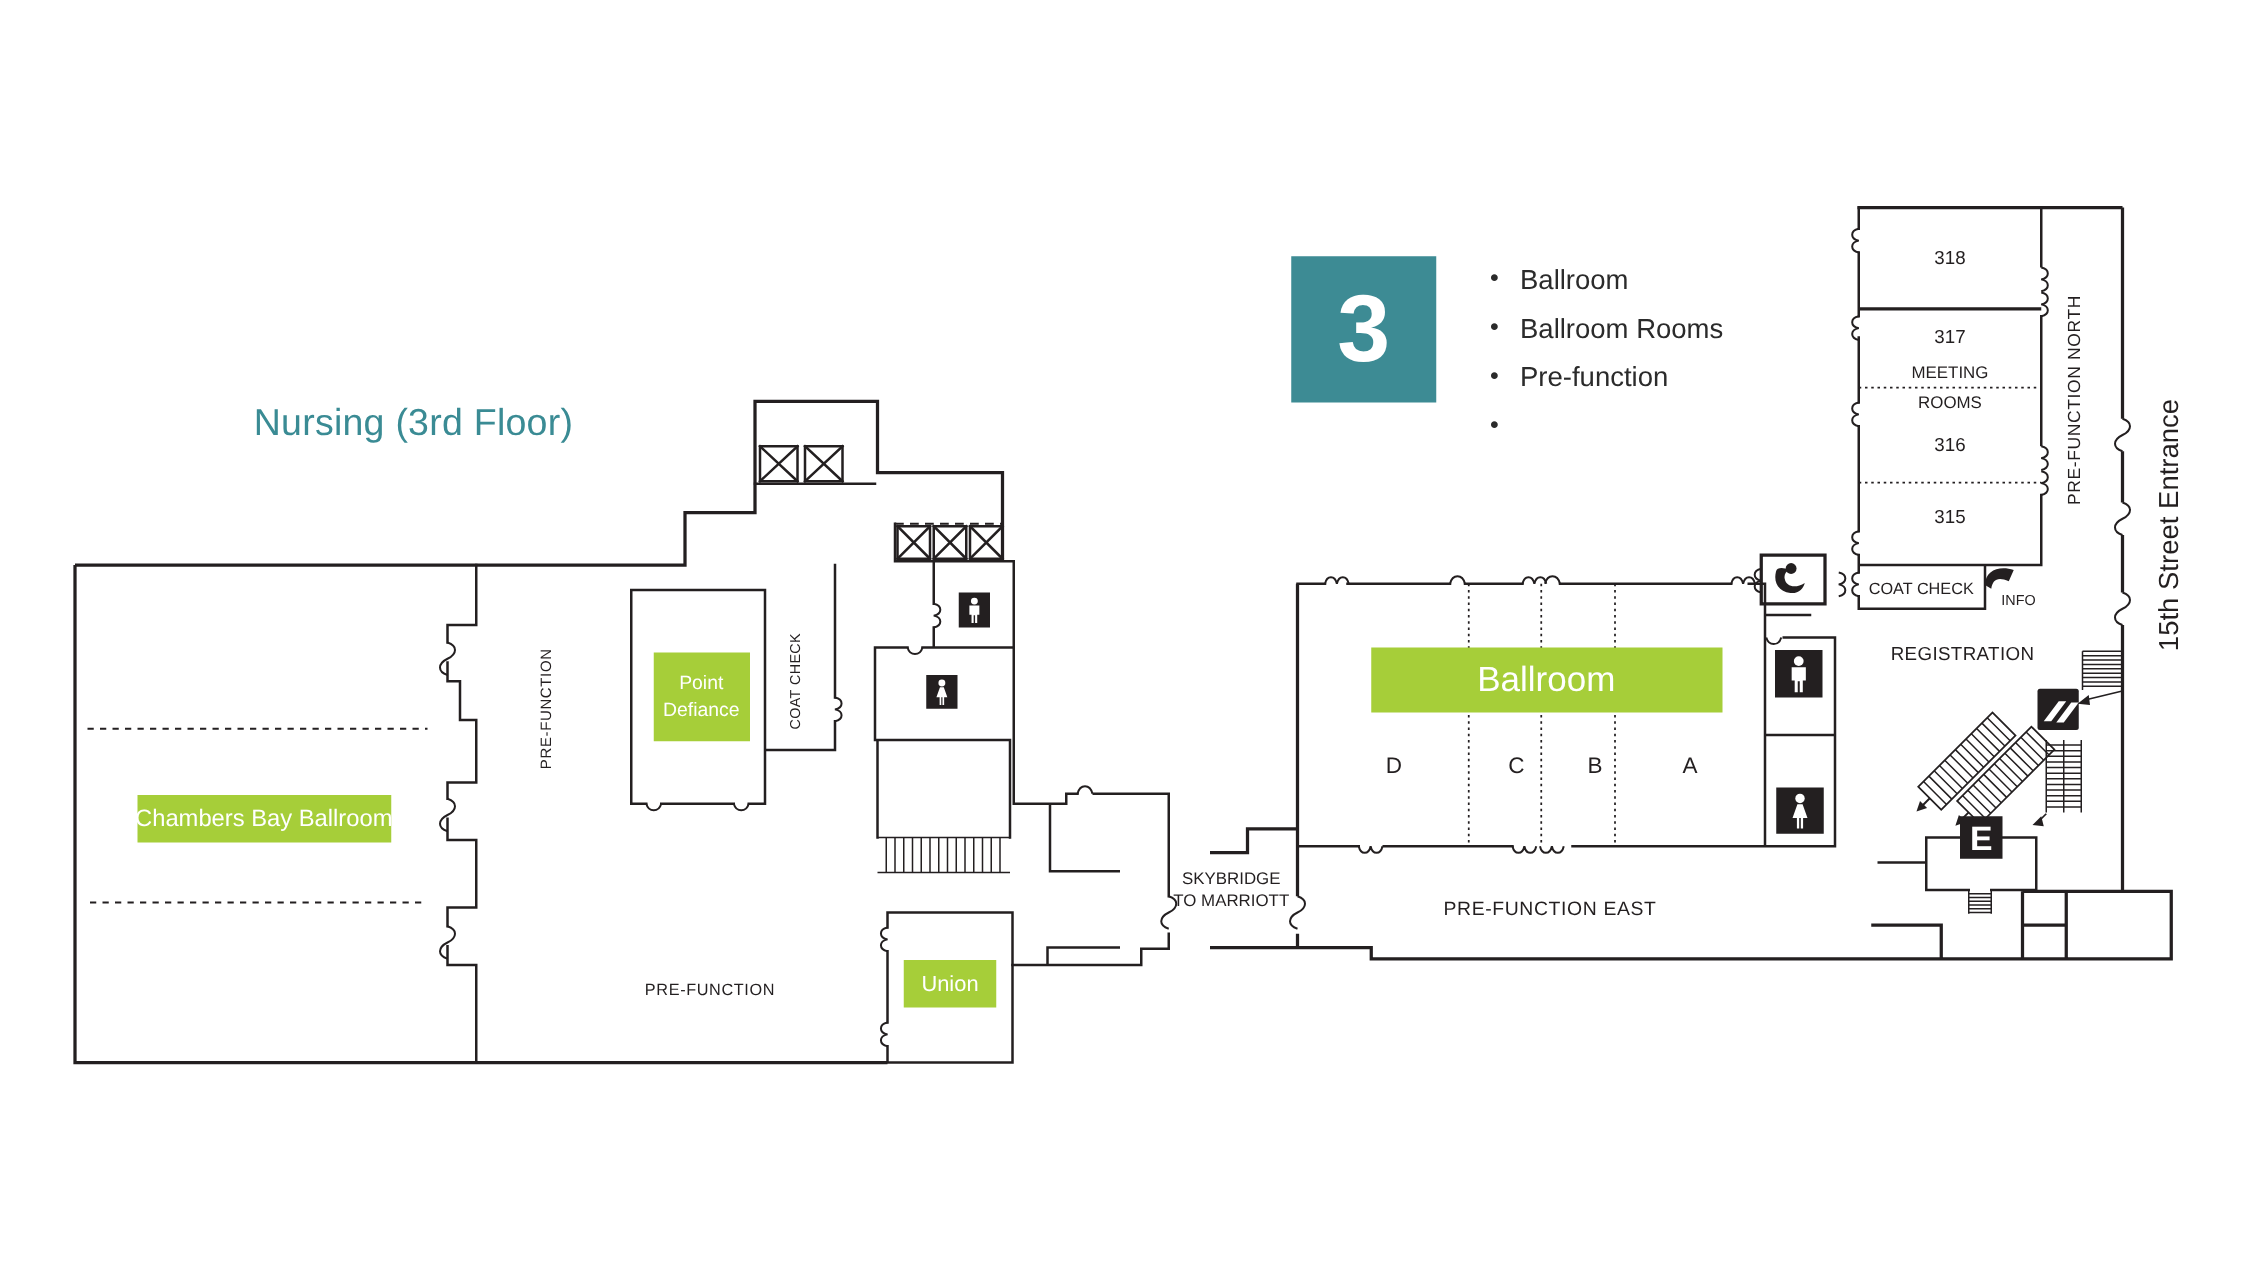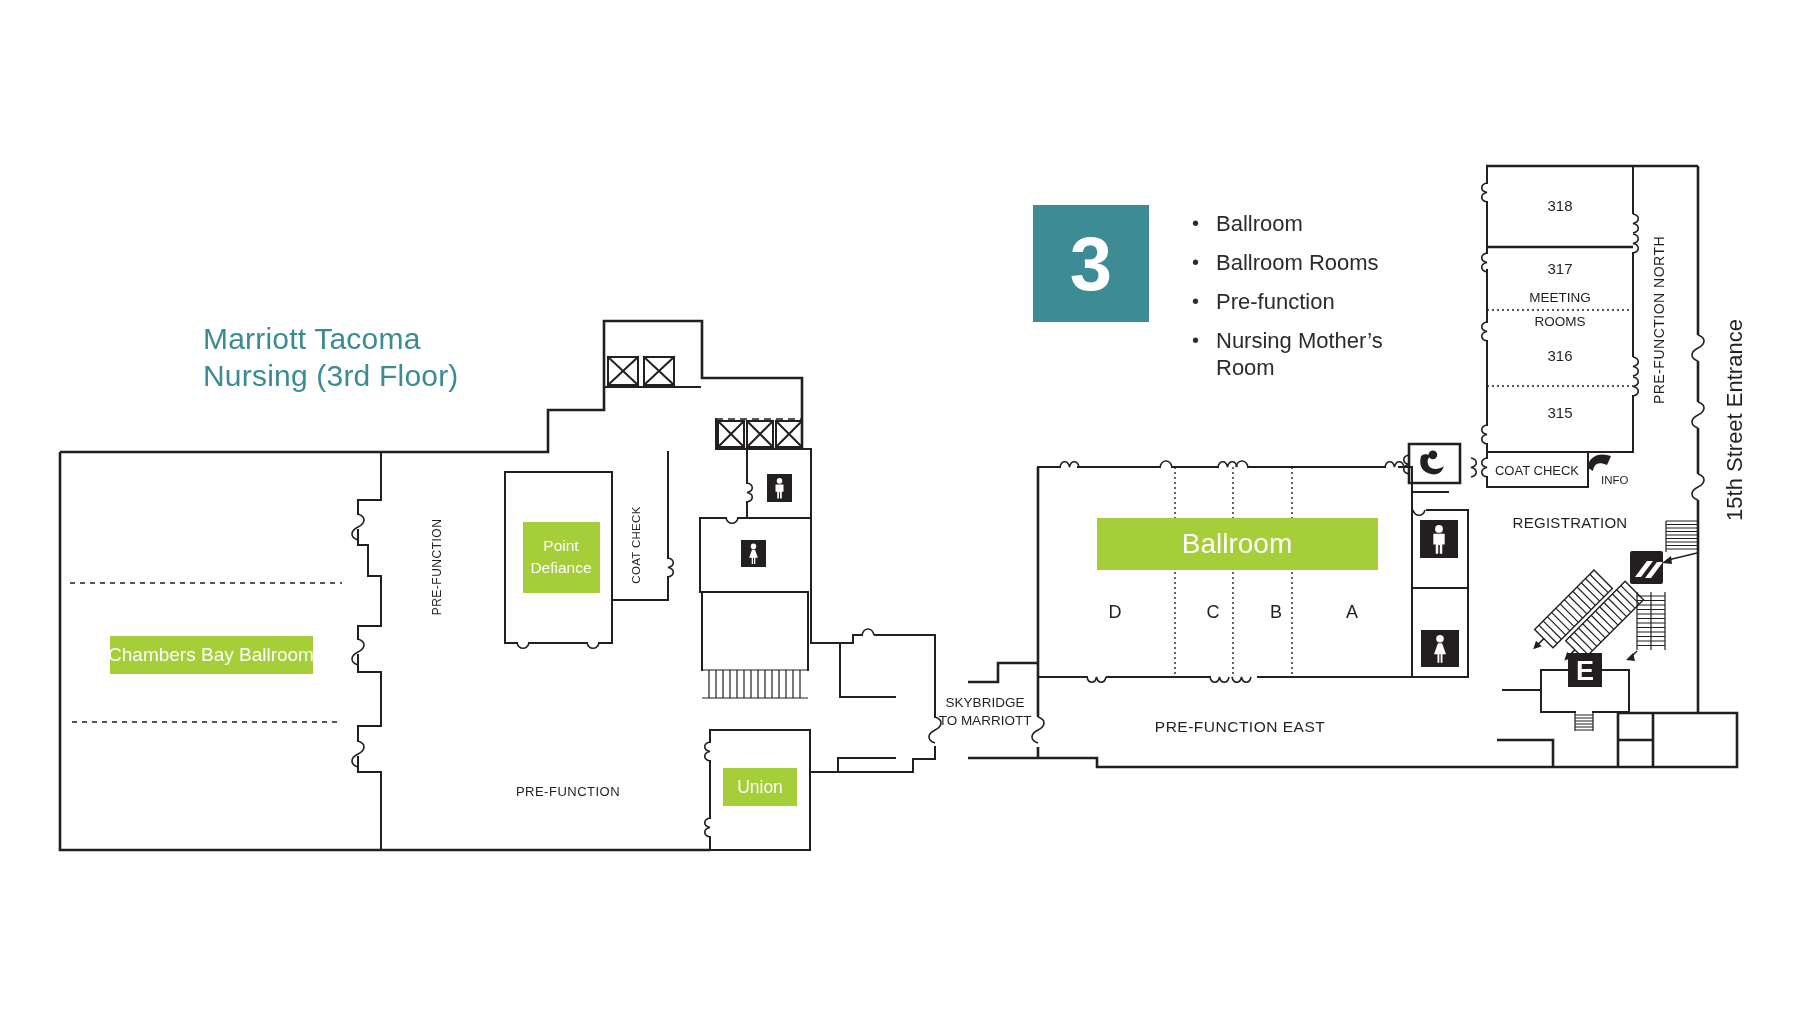--- a/index.html
+++ b/index.html
@@ -234,21 +234,20 @@
       <rect x="1568" y="653" width="34" height="34" class="blackfill"></rect>
       <text class="lbl-white" x="1585" y="680" font-size="27" font-weight="bold" text-anchor="middle">E</text>
     </g>
     <g class="hatch">
       <path d="M1575,712 V731 M1593,712 V731"></path>
       <path d="M1575,715 H1593 M1575,718 H1593 M1575,721 H1593 M1575,724 H1593 M1575,727 H1593 M1575,730 H1593"></path>
     </g>
   </svg>
 
   <div id="title">
-    <div>Marriott Tacoma</div>
     <div>Nursing (3rd Floor)</div>
   </div>
 
   <div id="floor-badge">
     <span>3</span>
   </div>
 
   <div id="legend">
     <div class="li">
       <span class="bullet">•</span>
@@ -257,17 +256,16 @@
     <div class="li">
       <span class="bullet">•</span>
       <span class="txt">Ballroom Rooms</span>
     </div>
     <div class="li">
       <span class="bullet">•</span>
       <span class="txt">Pre-function</span>
     </div>
     <div class="li">
       <span class="bullet">•</span>
-      <span class="txt">Nursing Mother’s Room</span>
     </div>
   </div>
 
 </div>
 
 </body></html>

